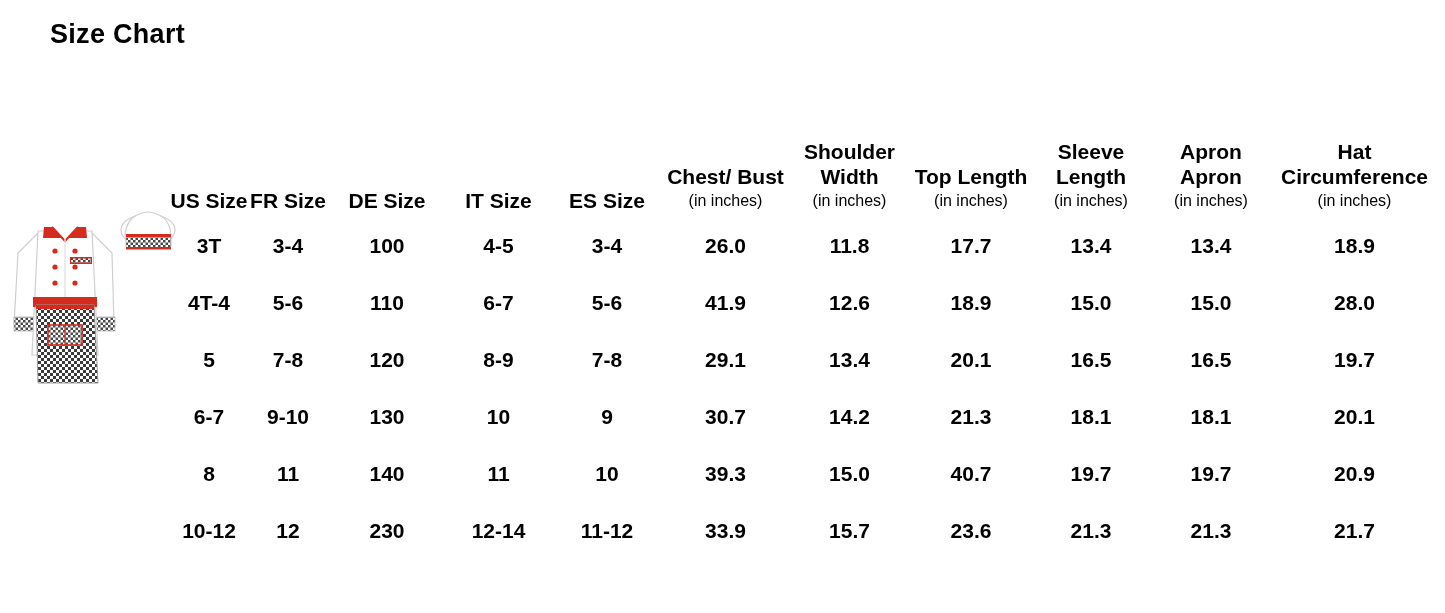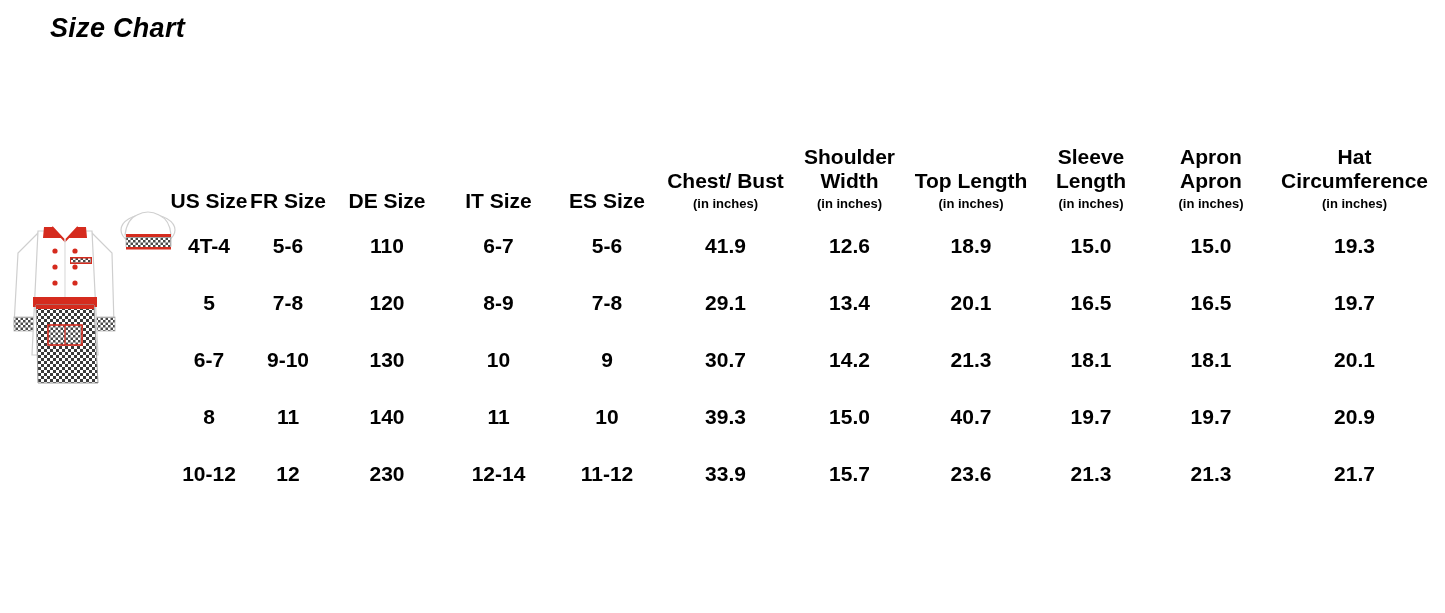--- a/index.html
+++ b/index.html
@@ -18,27 +18,26 @@
   #root {
     position: relative;
     width: 1445px;
     height: 613px;
   }
 
   
   .chart-title {
     position: absolute;
     left: 50px;
-    top: 6px;
+    top: 12px;
     width: 150px;
     font-size: 27px;
     font-weight: bold;
     line-height: 1.65;
     letter-spacing: 0.3px;
-    font-style: italic;
   }
 
   
   .product-illo {
     position: absolute;
     left: 8px;
     top: 205px;
     width: 170px;
     height: 195px;
   }
@@ -65,22 +64,22 @@
   }
   table.size-table thead th {
     height: 98px;
     font-size: 21px;
     line-height: 1.16;
     padding-bottom: 4px;
     vertical-align: bottom;
   }
   table.size-table thead th .unit {
     display: block;
-    font-size: 13px;
-    font-weight: bold;
+    font-size: 16px;
+    font-weight: normal;
     line-height: 1.5;
   }
   table.size-table tbody td {
     height: 57px;
     font-size: 21px;
   }
 
   
   col.c-us   { width: 78px; }
   col.c-fr   { width: 80px; }
@@ -215,31 +214,44 @@
             <span class="unit">(in inches)</span>
           </th>
           <th>
             <span>Hat Circumference</span>
             <span class="unit">(in inches)</span>
           </th>
         </tr>
       </thead>
       <tbody>
         <tr>
+          <td>3T</td>
+          <td>3-4</td>
+          <td>100</td>
+          <td>4-5</td>
+          <td>3-4</td>
+          <td>26.0</td>
+          <td>11.8</td>
+          <td>17.7</td>
+          <td>13.4</td>
+          <td>13.4</td>
+          <td>18.9</td>
+        </tr>
+        <tr>
           <td>4T-4</td>
           <td>5-6</td>
           <td>110</td>
           <td>6-7</td>
           <td>5-6</td>
           <td>41.9</td>
           <td>12.6</td>
           <td>18.9</td>
           <td>15.0</td>
           <td>15.0</td>
-          <td>19.3</td>
+          <td>28.0</td>
         </tr>
         <tr>
           <td>5</td>
           <td>7-8</td>
           <td>120</td>
           <td>8-9</td>
           <td>7-8</td>
           <td>29.1</td>
           <td>13.4</td>
           <td>20.1</td>

